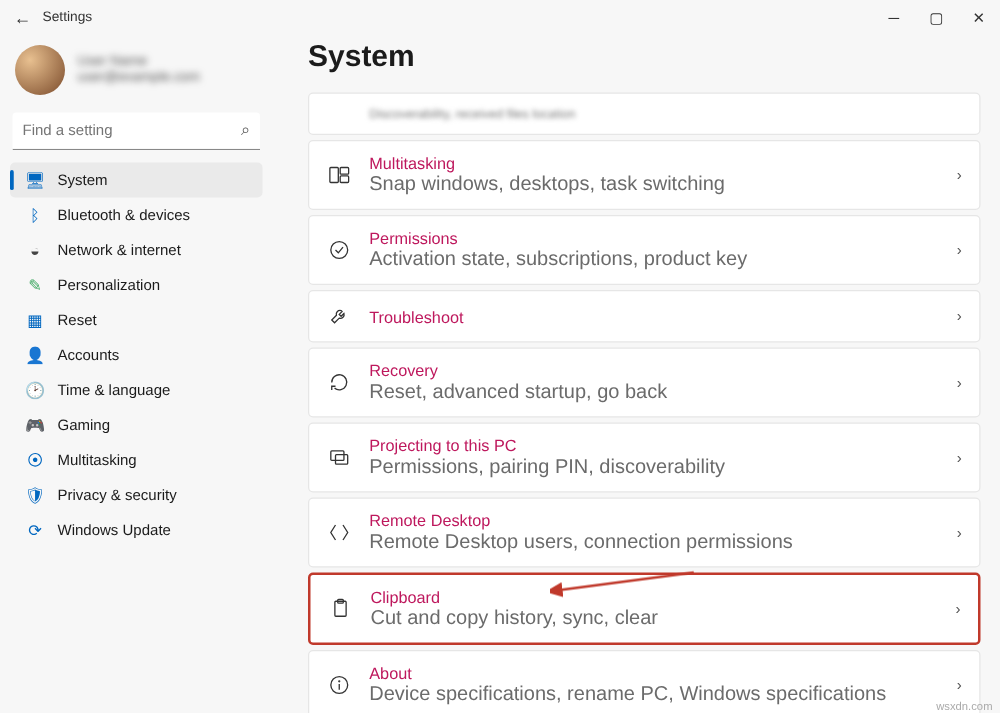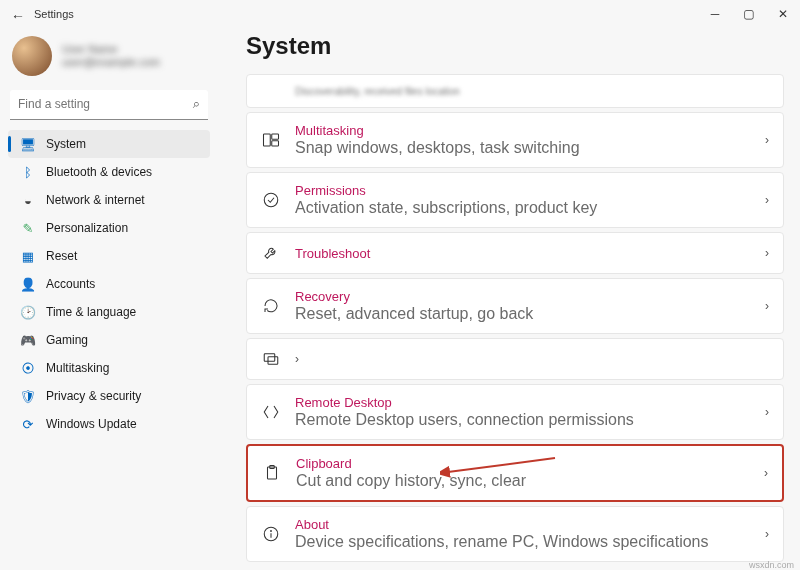--- a/index.html
+++ b/index.html
@@ -179,20 +179,24 @@
           </div>
           <span class="chev">›</span>
         </div>
         <div class="card">
           <span class="card-icon">
             <svg viewBox="0 0 24 24">
               <rect x="3" y="5" width="14" height="10" rx="1"></rect>
               <rect x="8" y="9" width="13" height="10" rx="1"></rect>
             </svg>
           </span>
+          <div class="card-text">
+            <div class="card-title">Projecting to this PC</div>
+            <div class="card-sub">Permissions, pairing PIN, discoverability</div>
+          </div>
           <span class="chev">›</span>
         </div>
         <div class="card">
           <span class="card-icon">
             <svg viewBox="0 0 24 24">
               <path d="M8 4l-5 8 5 8"></path>
               <path d="M16 4l5 8-5 8"></path>
             </svg>
           </span>
           <div class="card-text">

